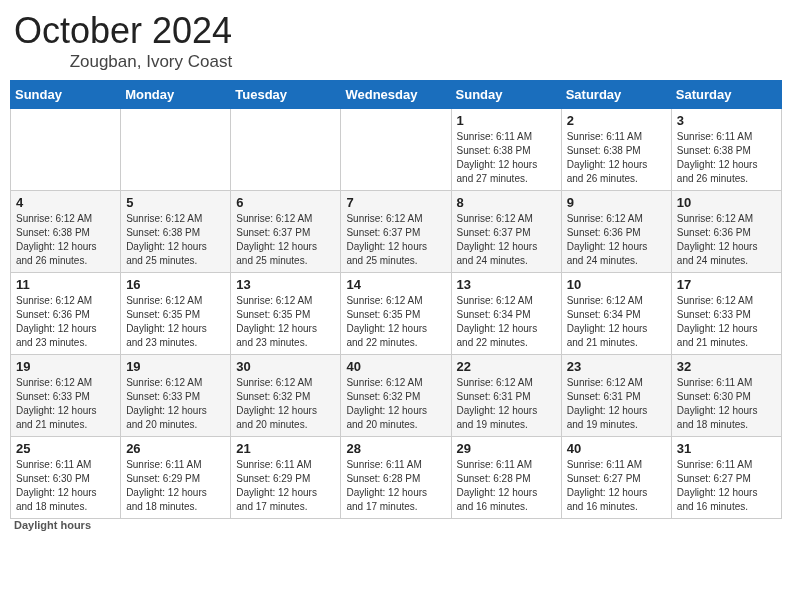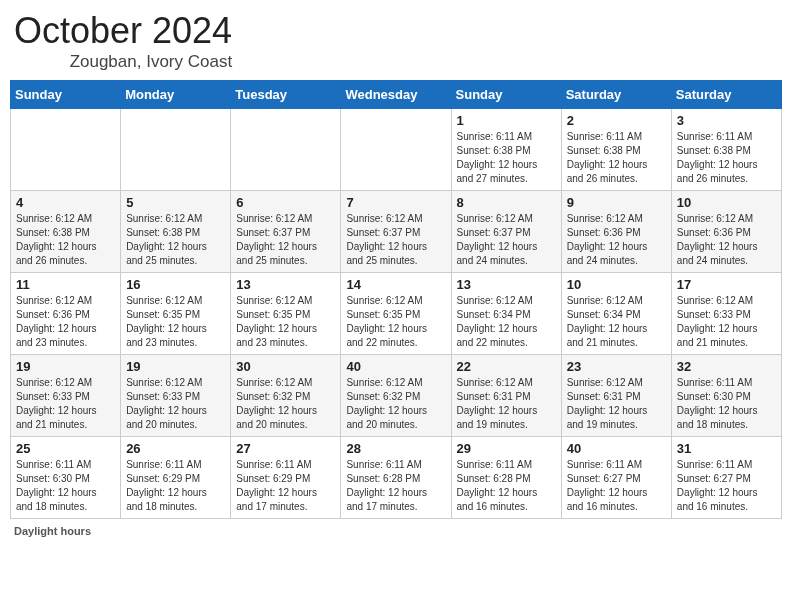--- a/index.html
+++ b/index.html
@@ -89,21 +89,20 @@
     }
     .day-info {
       font-size: 10px;
       line-height: 1.4;
       color: #333;
     }
     .empty-cell {
       background: #fff !important;
     }
     .footer-note {
-      margin-top: 6px;
       font-size: 11px;
       color: #555;
       text-align: left;
       padding-left: 4px;
     }
     .footer-note span {
       font-weight: bold;
     }
   </style>
 </head>
@@ -318,21 +317,21 @@
 and 18 minutes.</div>
         </td>
         <td>
           <span class="day-number">26</span>
           <div class="day-info">Sunrise: 6:11 AM
 Sunset: 6:29 PM
 Daylight: 12 hours
 and 18 minutes.</div>
         </td>
         <td>
-          <span class="day-number">27</span>
+          <span class="day-number">21</span>
           <div class="day-info">Sunrise: 6:11 AM
 Sunset: 6:29 PM
 Daylight: 12 hours
 and 17 minutes.</div>
         </td>
         <td>
           <span class="day-number">28</span>
           <div class="day-info">Sunrise: 6:11 AM
 Sunset: 6:28 PM
 Daylight: 12 hours

